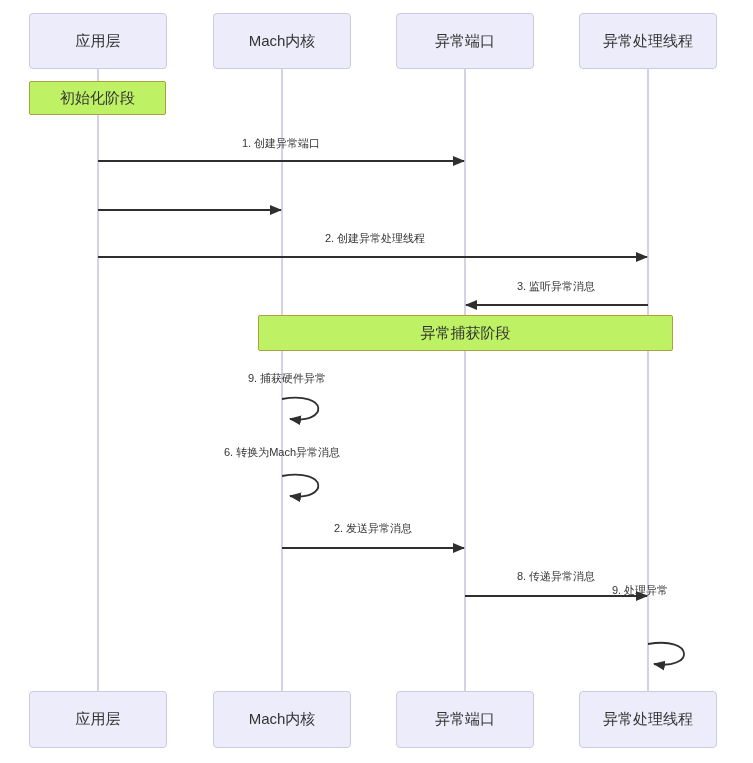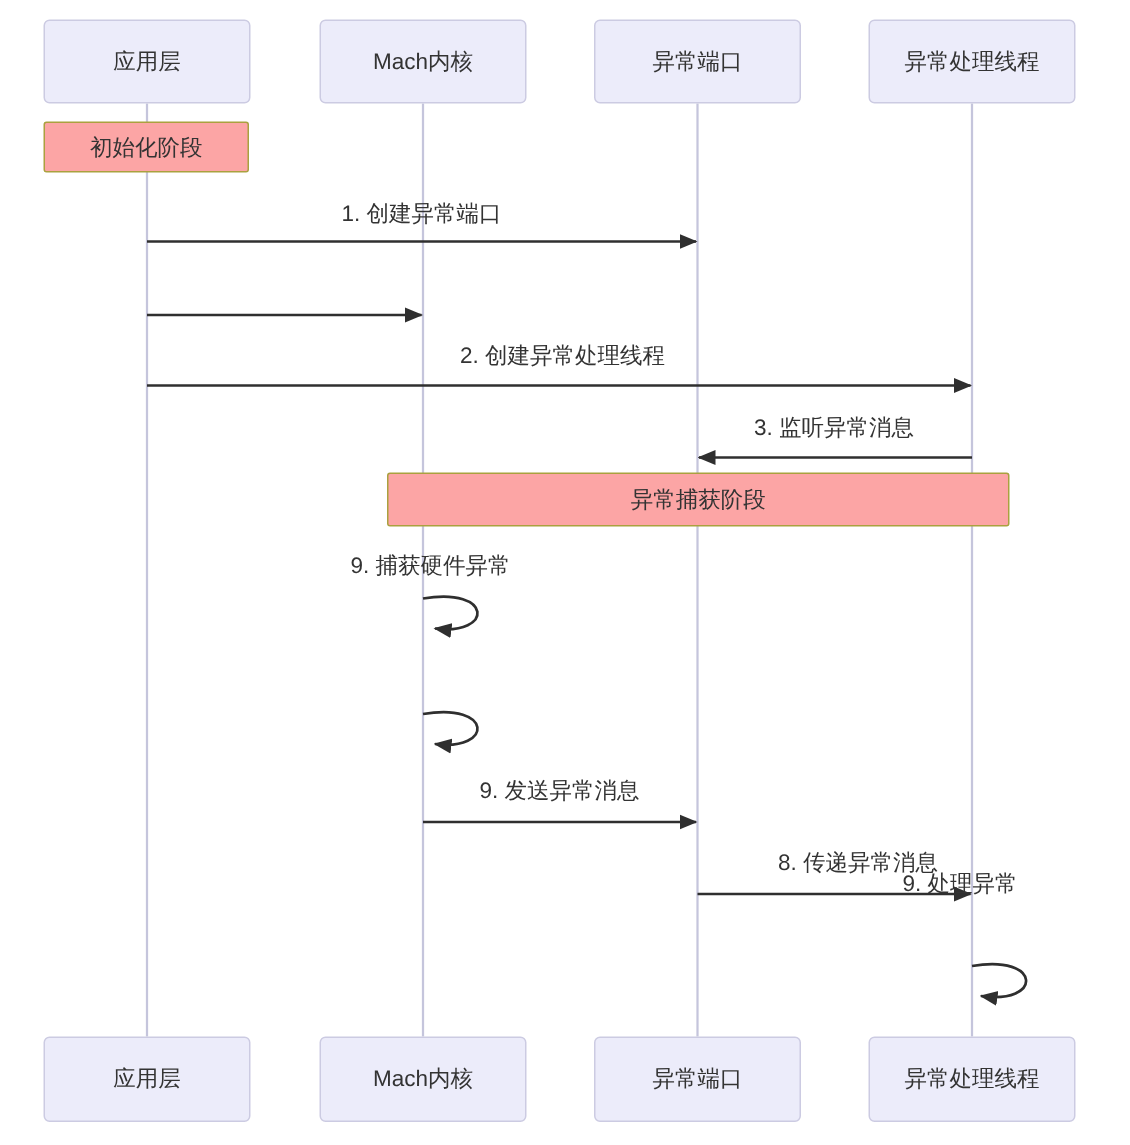--- a/index.html
+++ b/index.html
@@ -29,34 +29,34 @@
     border-radius: 4px;
     box-sizing: border-box;
     display: flex;
     align-items: center;
     justify-content: center;
     font-size: 15px;
     color: #333333;
   }
   .note {
     position: absolute;
-    background: #fca5a5;
+    background: #bef264;
     border: 1px solid #aaa13f;
     border-radius: 2px;
     box-sizing: border-box;
     display: flex;
     align-items: center;
     justify-content: center;
     font-size: 15px;
     color: #333333;
   }
   .msg-label {
     position: absolute;
     transform: translateX(-50%);
-    font-size: 15px;
+    font-size: 11px;
     line-height: 20px;
     white-space: nowrap;
     color: #333333;
   }
 </style>
 </head>
 <body>
 
 <div class="stage">
 
@@ -100,22 +100,23 @@
     <span>初始化阶段</span>
   </div>
   <div class="note" style="left:258px; top:315px; width:415px; height:36px;align-items:center;">
     <span>异常捕获阶段</span>
   </div>
 
   <div class="msg-label" style="left:281px; top:133px;">1. 创建异常端口</div>
   <div class="msg-label" style="left:375px; top:228px;">2. 创建异常处理线程</div>
   <div class="msg-label" style="left:556px; top:276px;">3. 监听异常消息</div>
   <div class="msg-label" style="left:287px; top:368px;">9. 捕获硬件异常</div>
-  <div class="msg-label" style="left:373px; top:518px;">9. 发送异常消息</div>
-  <div class="msg-label" style="left:572px; top:566px;">8. 传递异常消息</div>
+  <div class="msg-label" style="left:282px; top:442px;">6. 转换为Mach异常消息</div>
+  <div class="msg-label" style="left:373px; top:518px;">2. 发送异常消息</div>
+  <div class="msg-label" style="left:556px; top:566px;">8. 传递异常消息</div>
   <div class="msg-label" style="left:640px; top:580px;">9. 处理异常</div>
 
   <div class="actor" style="left:29px;  top:691px; height:57px;">
     <span>应用层</span>
   </div>
   <div class="actor" style="left:213px; top:691px; height:57px;">
     <span>Mach内核</span>
   </div>
   <div class="actor" style="left:396px; top:691px; height:57px;">
     <span>异常端口</span>

